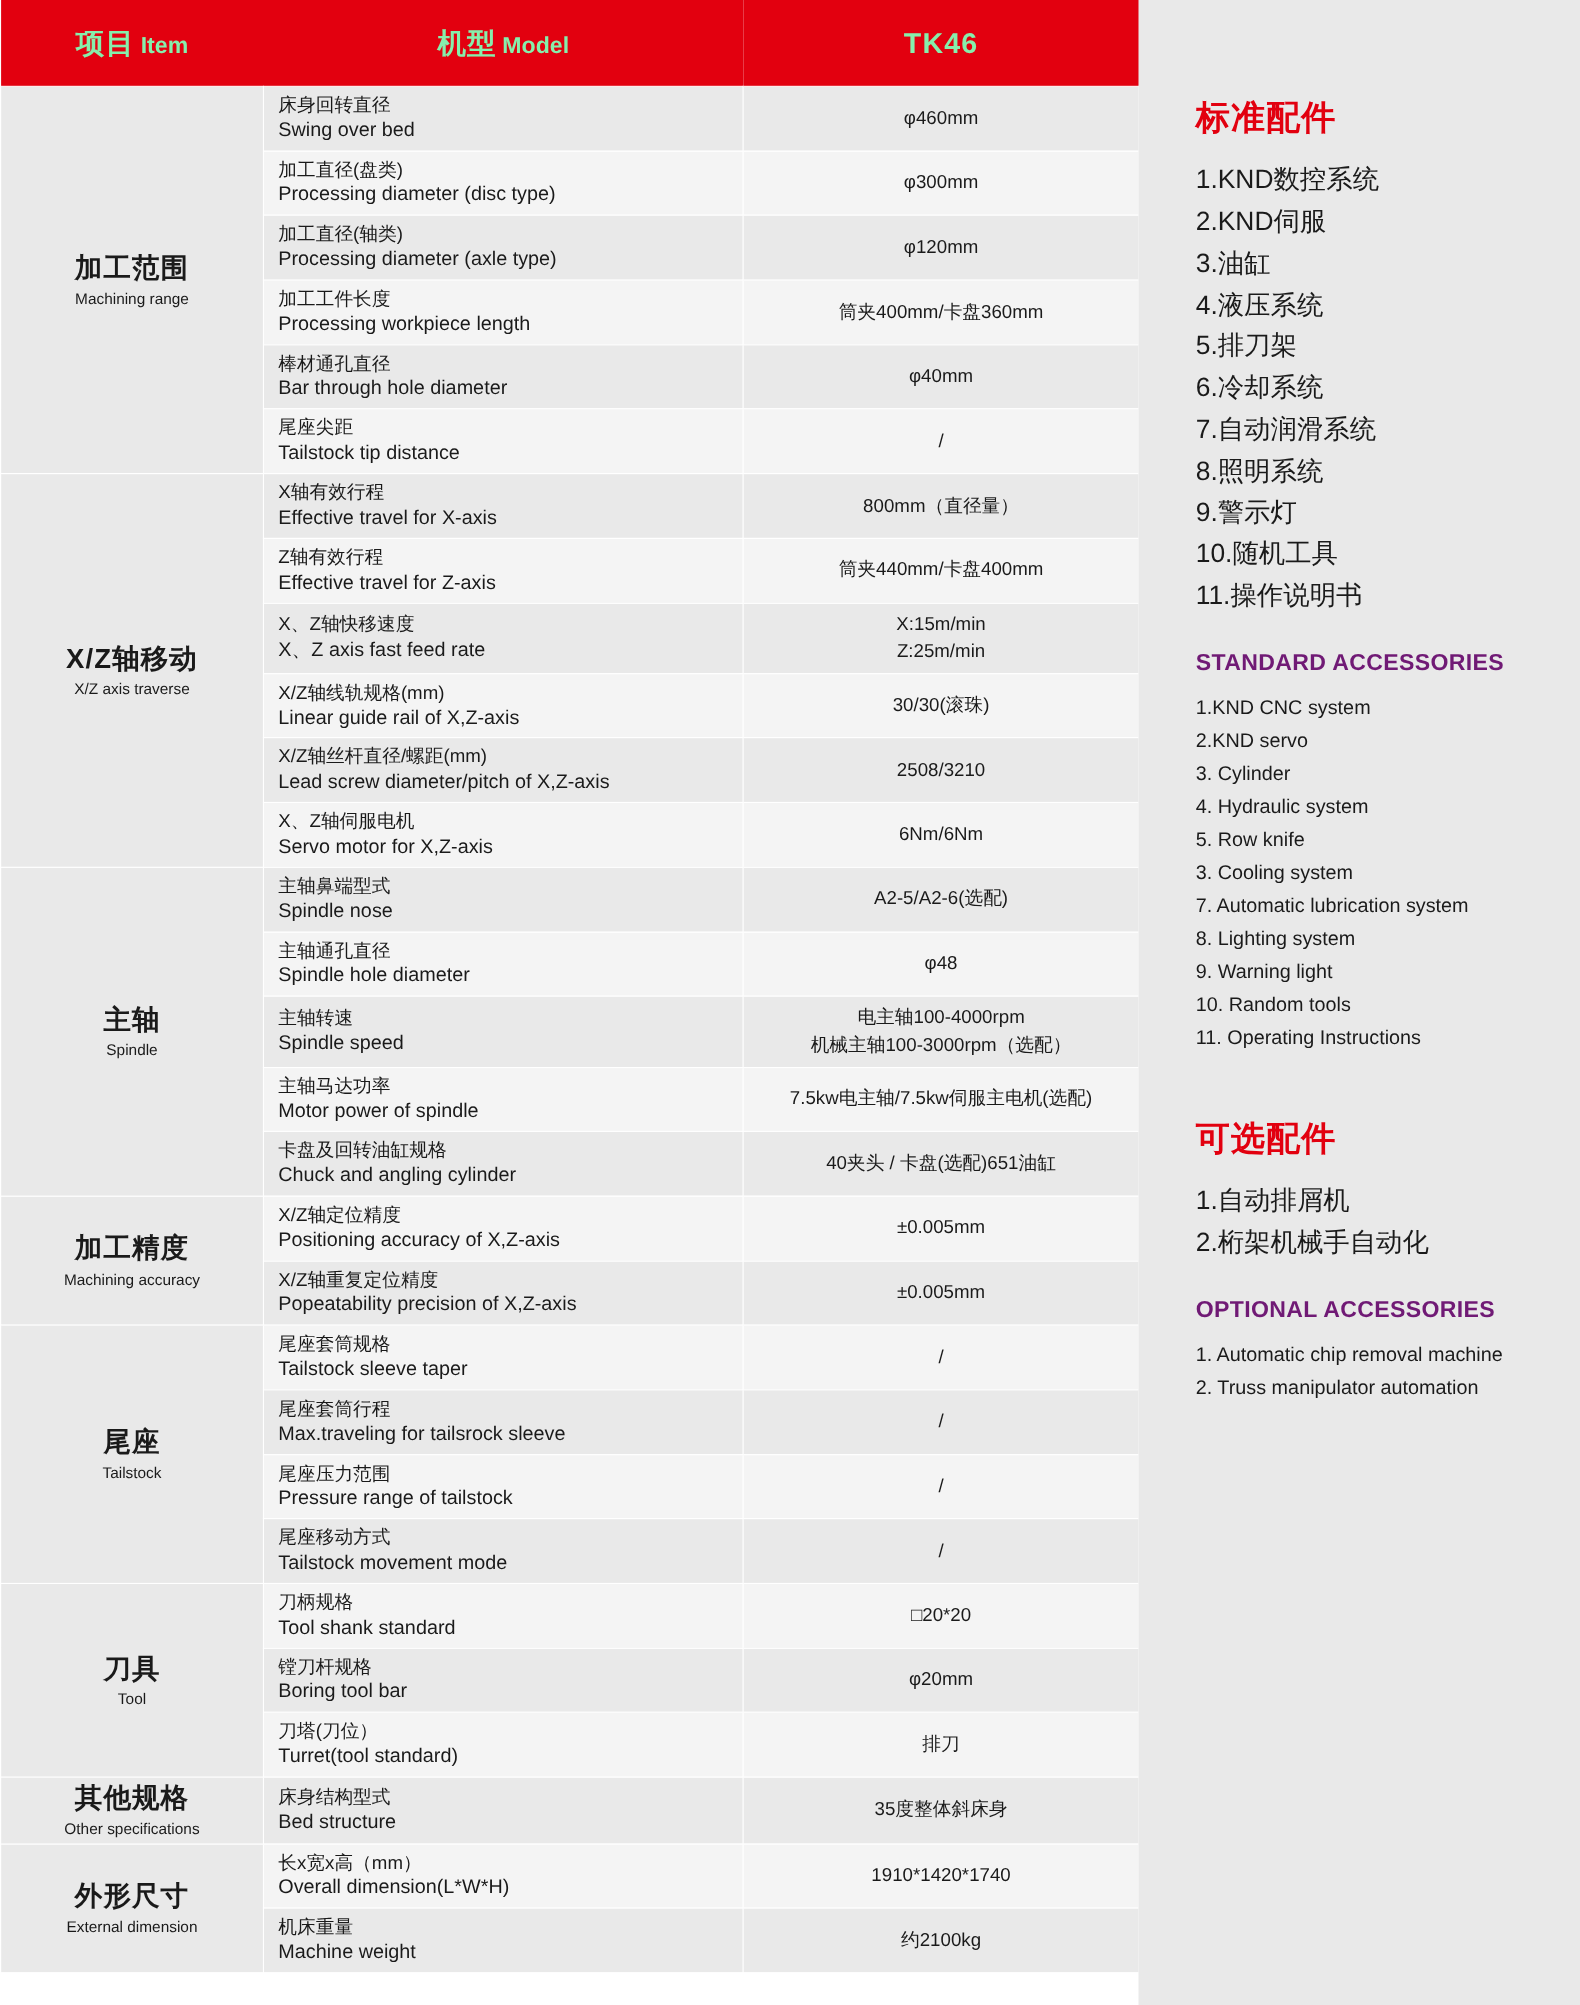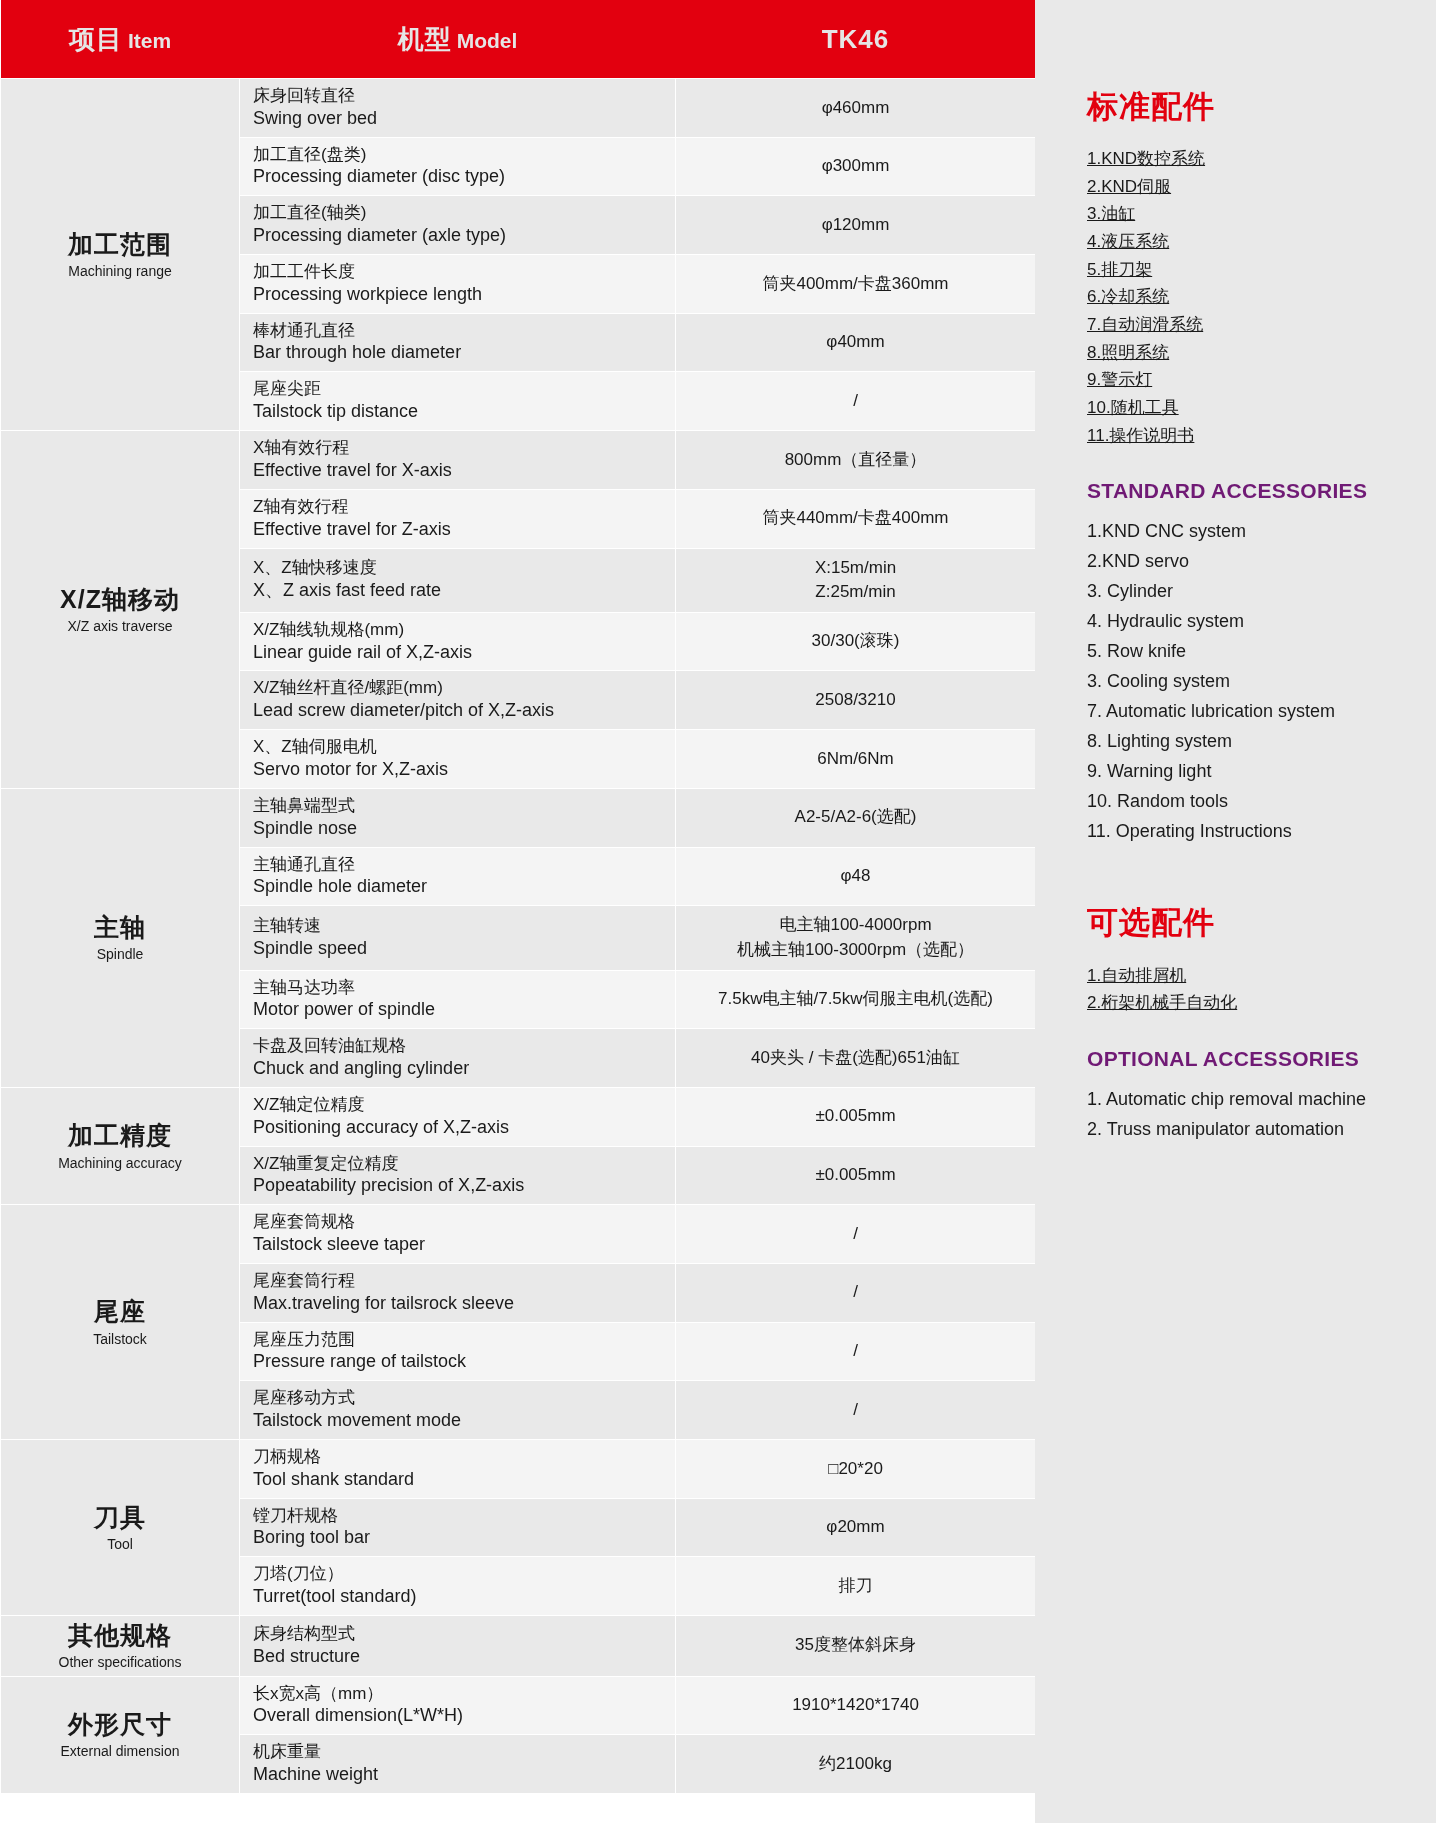--- a/index.html
+++ b/index.html
@@ -30,21 +30,21 @@
     border-collapse: collapse;
     width: 1035px;
     table-layout: fixed;
   }
   table.spec col.c1 { width: 239px; }
   table.spec col.c2 { width: 436px; }
   table.spec col.c3 { width: 360px; }
 
   thead th {
     background: #e2000f;
-    color: #e5e5e5;
+    color: #86efac;
     height: 78px;
     font-size: 25px;
     font-weight: bold;
     text-align: center;
     vertical-align: middle;
     border: none;
     padding: 0;
   }
   thead th .cn {
     font-size: 26px;
@@ -128,24 +128,23 @@
     margin: 30px 0 14px 0;
     line-height: 1.25;
     letter-spacing: .3px;
   }
   .side ul {
     list-style: none;
     margin: 0;
     padding: 0;
   }
   .side ul.cn li {
-    font-size: 17px;
+    font-size: 24px;
     line-height: 1.45;
     margin-bottom: 3px;
-    text-decoration: underline;
   }
   .side ul.en li {
     font-size: 18px;
     line-height: 1.5;
     margin-bottom: 3px;
   }
   .side .block-gap { height: 40px; }
 </style>
 </head>
 <body>

